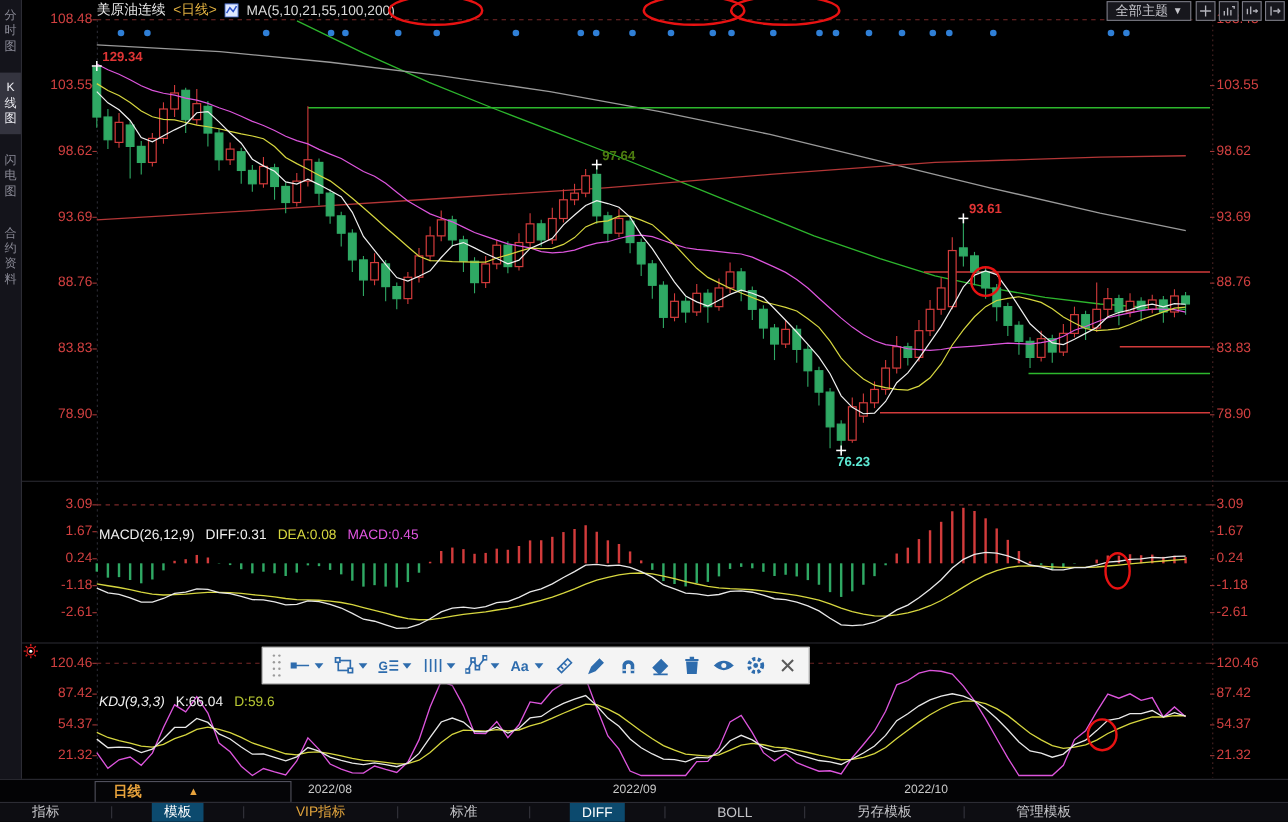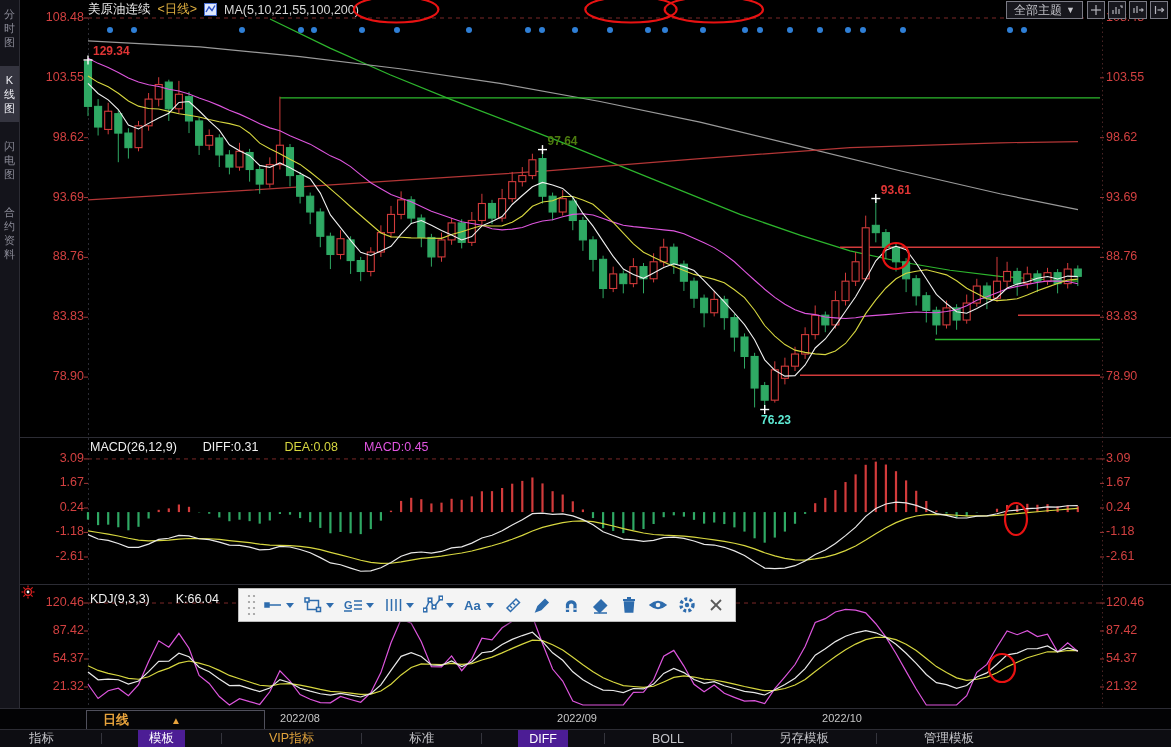--- a/index.html
+++ b/index.html
@@ -20,36 +20,36 @@
   .ma-val{font-size:12.5px;}
   
   #top-right{position:absolute;right:3px;top:1px;display:flex;align-items:center;gap:4px;z-index:3;}
   #theme-btn{border:1px solid #7a7a84;color:#c6c6cc;background:#17171d;font-size:12px;padding:0px 7px;height:16px;display:flex;align-items:center;gap:4px;cursor:pointer;}
   .win-icon{width:16px;height:16px;border:1px solid #7a7a84;background:#17171d;display:flex;align-items:center;justify-content:center;cursor:pointer;}
   
   .axis-l{position:absolute;left:24px;width:60px;text-align:right;font-size:12.5px;color:#d24040;z-index:2;}
   .axis-r{position:absolute;left:1106px;width:62px;text-align:left;font-size:12.5px;color:#d24040;z-index:2;}
   .date-label{position:absolute;width:80px;text-align:center;font-size:11px;color:#c8c8c8;top:712px;z-index:2;}
   
-  .panel-header{position:absolute;left:90px;display:flex;gap:26px;font-size:12.5px;white-space:nowrap;z-index:2;}
+  .panel-header{position:absolute;left:90px;display:flex;gap:10px;font-size:12.5px;white-space:nowrap;z-index:2;margin-top:39px;}
   
   .price-note{position:absolute;font-size:12px;font-weight:bold;z-index:2;}
   
   #toolbar{position:absolute;left:238px;top:588px;height:32px;background:#f4f4f4;border:1px solid #b9b9b9;
            box-shadow:0 2px 6px rgba(0,0,0,.55);display:flex;align-items:center;padding:0 7px;gap:5px;z-index:6;}
   .tb-tool{display:flex;align-items:center;gap:2px;padding:1px 2px;cursor:pointer;}
   .tb-caret{width:0;height:0;border-left:4px solid transparent;border-right:4px solid transparent;border-top:5px solid #2e6cad;margin-left:1px;}
   
   #xaxis-row{position:absolute;left:0;top:708px;width:1171px;height:21px;background:#030305;border-top:1px solid #2c2c34;}
   #period-box{position:absolute;left:86px;top:1px;width:177px;height:18px;border:1px solid #50505c;display:flex;align-items:center;cursor:pointer;background:#050507;}
   #period-box .p-label{color:#e8a33c;font-size:13px;font-weight:bold;margin-left:16px;font-family:Liberation Serif, serif;}
   #period-box .p-arrow{color:#e8a33c;font-size:10px;margin-left:42px;}
   #tab-row{position:absolute;left:0;top:729px;width:1171px;height:18px;background:#0d0d12;border-top:1px solid #2c2c34;display:flex;align-items:stretch;padding-left:18px;box-sizing:border-box;gap:36px;}
   .b-tab{display:flex;align-items:center;padding:0 11px;font-size:12.5px;color:#c4c4c8;cursor:pointer;white-space:nowrap;}
-  .b-tab.active{background:#4c1d95;color:#fff;}
+  .b-tab.active{background:#0c4a6e;color:#fff;}
   .b-tab.vip{color:#e0a33c;}
   .tab-sep{width:1px;background:#34343c;margin:3px 0;}
   svg{display:block;}
   #chart-svg{position:absolute;left:0;top:0;z-index:1;}
   #overlay-svg{position:absolute;left:0;top:0;z-index:7;pointer-events:none;}
 </style>
 </head>
 <body>
 
 <div id="sidebar">
@@ -522,21 +522,21 @@
   </svg>
 
 <div class="panel-header" style="top:440px;">
   <span style="color:#f0f0f0;">MACD(26,12,9)</span>
   <span id="diff-span" style="color: rgb(240, 240, 240);">DIFF:0.31</span>
   <span id="dea-span" style="color: rgb(214, 214, 63);">DEA:0.08</span>
   <span id="macd-span" style="color: rgb(224, 85, 224);">MACD:0.45</span>
 </div>
 
 <div class="panel-header" style="top:592px;">
-  <span style="color:#f0f0f0;">KDJ(9,3,3)</span>
+  <span style="color:#f0f0f0;font-style:italic;">KDJ(9,3,3)</span>
   <span id="k-span" style="color: rgb(240, 240, 240);">K:66.04</span>
   <span id="d-span" style="color: rgb(184, 200, 50);">D:59.6</span>
 </div>
 
 <div class="abs" style="left:21px;top:585px;z-index:2;">
   <svg width="14" height="14">
     <g stroke="#e02020" stroke-width="1.2" fill="none">
       <circle cx="7" cy="7" r="3.4"></circle>
       <line x1="7" y1="0.5" x2="7" y2="2.5"></line>
         <line x1="7" y1="11.5" x2="7" y2="13.5"></line>

